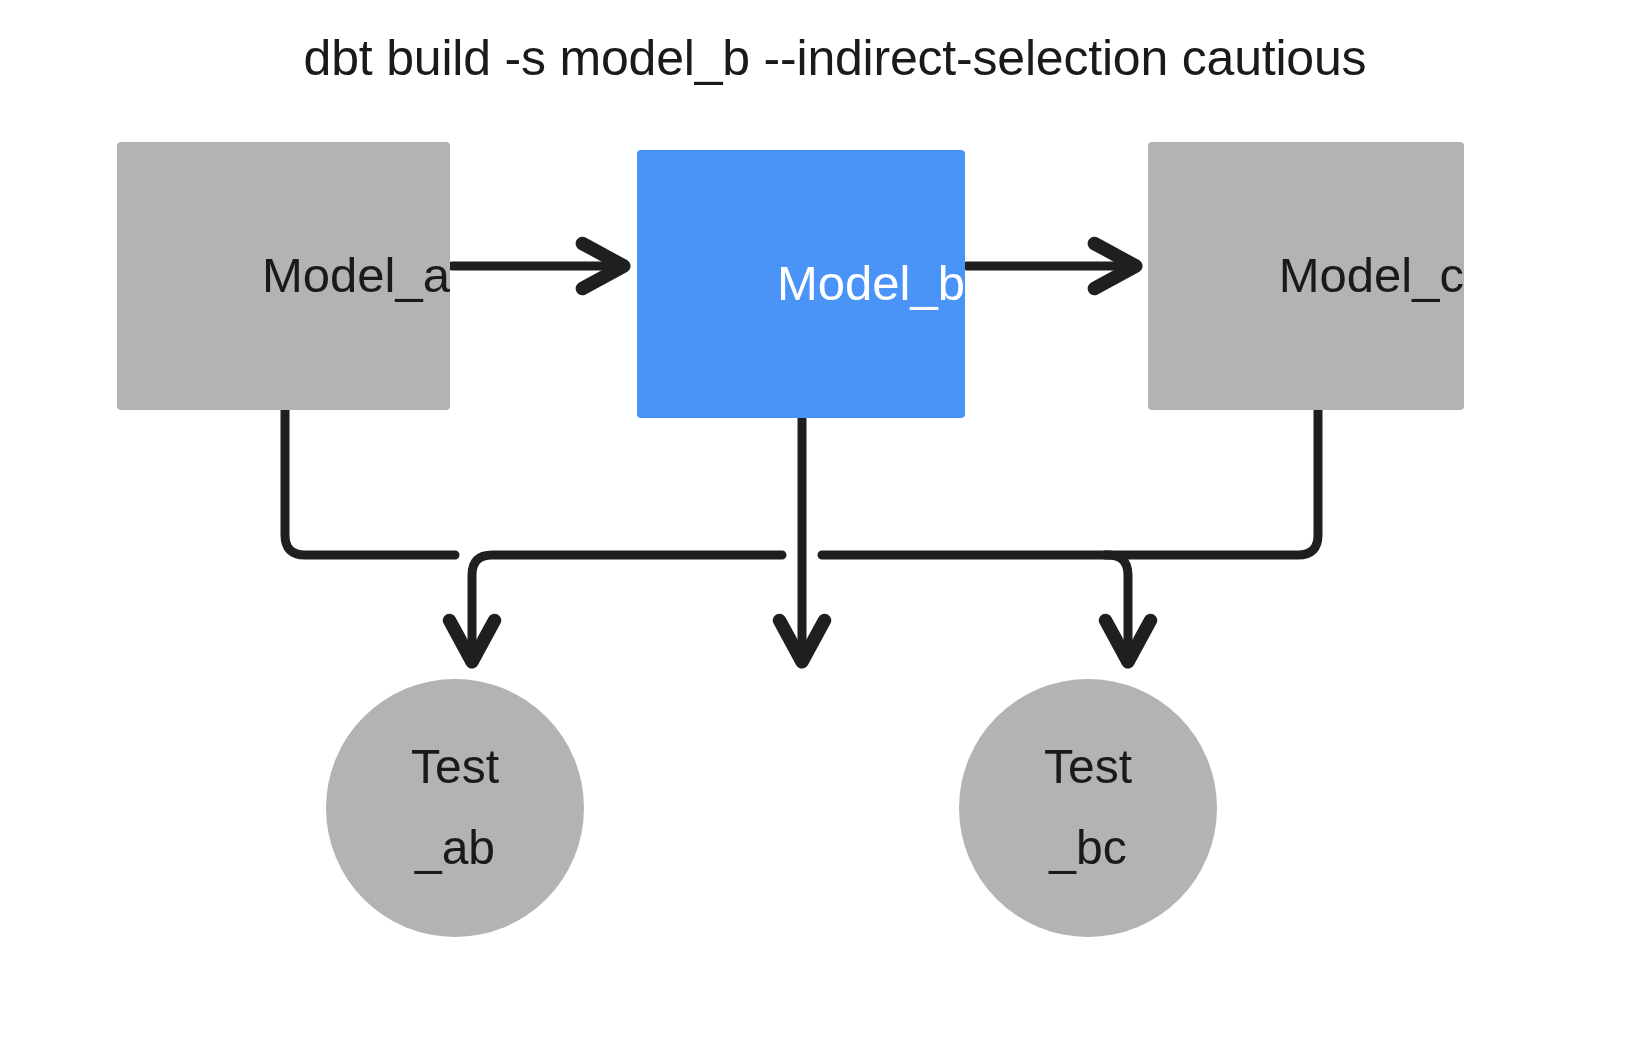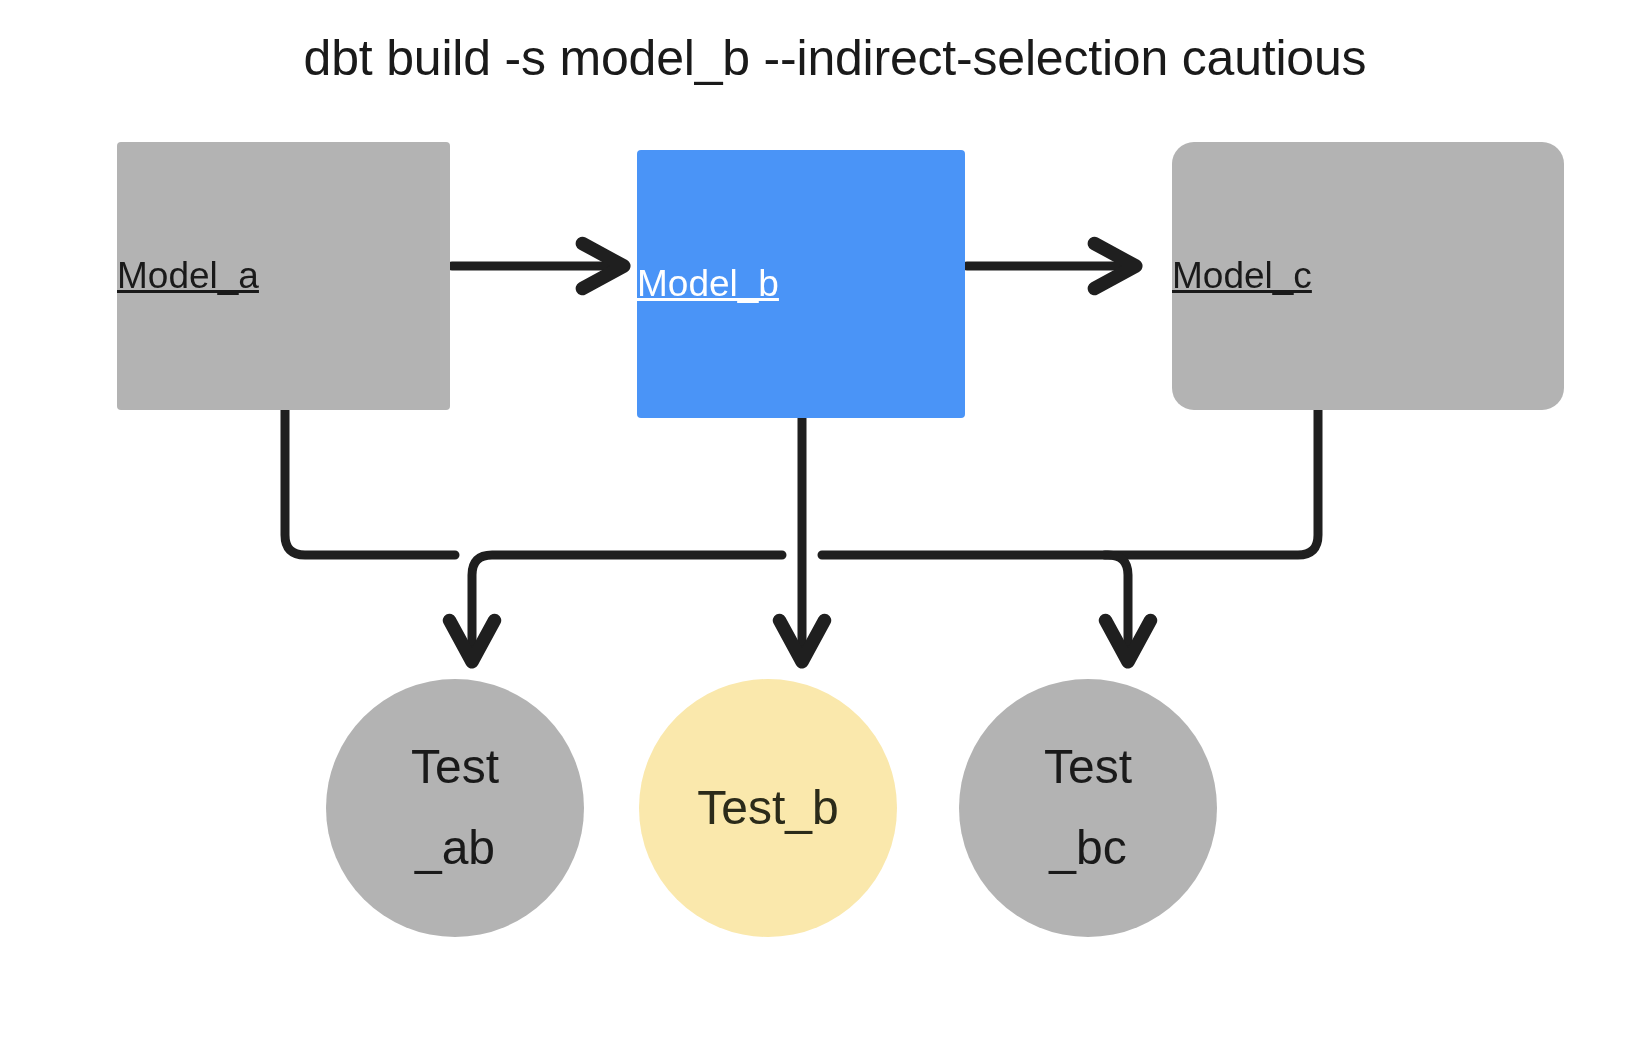--- a/index.html
+++ b/index.html
@@ -31,34 +31,33 @@
     font-family: "Liberation Sans", sans-serif;
     white-space: nowrap;
     letter-spacing: -0.2px;
     padding-left: 20px;
   }
   .node-box {
     position: absolute;
     border-radius: 4px;
     display: flex;
     align-items: center;
-    justify-content: flex-start;
-    font-size: 37px;
+    justify-content: flex-end;
+    font-size: 49px;
     line-height: 1.1;
     box-sizing: border-box;
-    text-decoration: underline;
   }
   #model-a-box {
     left: 117px; top: 142px; width: 333px; height: 268px;
   }
   #model-b-box {
     left: 637px; top: 142px; width: 328px; height: 268px; margin-top: 8px;
   }
   #model-c-box {
-    left: 1172px; top: 142px; width: 392px; height: 268px; border-radius: 22px;
+    left: 1148px; top: 142px; width: 316px; height: 268px;
   }
   .node-circle {
     position: absolute;
     border-radius: 50%;
     display: flex;
     flex-direction: column;
     align-items: center;
     justify-content: center;
     font-size: 48px;
     line-height: 1.68;
@@ -128,22 +127,19 @@
 
   <div class="node-box" id="model-c-box" style="background:#b3b3b3;color:#1a1a1a;">
     <span>Model_c</span>
   </div>
 
   <div class="node-circle" id="test-ab-circle" style="background:#b3b3b3;color:#1a1a1a;">
     <span class="circle-line">Test</span>
     <span class="circle-line">_ab</span>
   </div>
 
-  <div class="node-circle" id="test-b-circle" style="background:#fae8ac;color:#2b2b1a;">
-    <span class="circle-line">Test_b</span>
-  </div>
 
   <div class="node-circle" id="test-bc-circle" style="background:#b3b3b3;color:#1a1a1a;">
     <span class="circle-line">Test</span>
     <span class="circle-line">_bc</span>
   </div>
 
 </div>
 
 </body></html>

